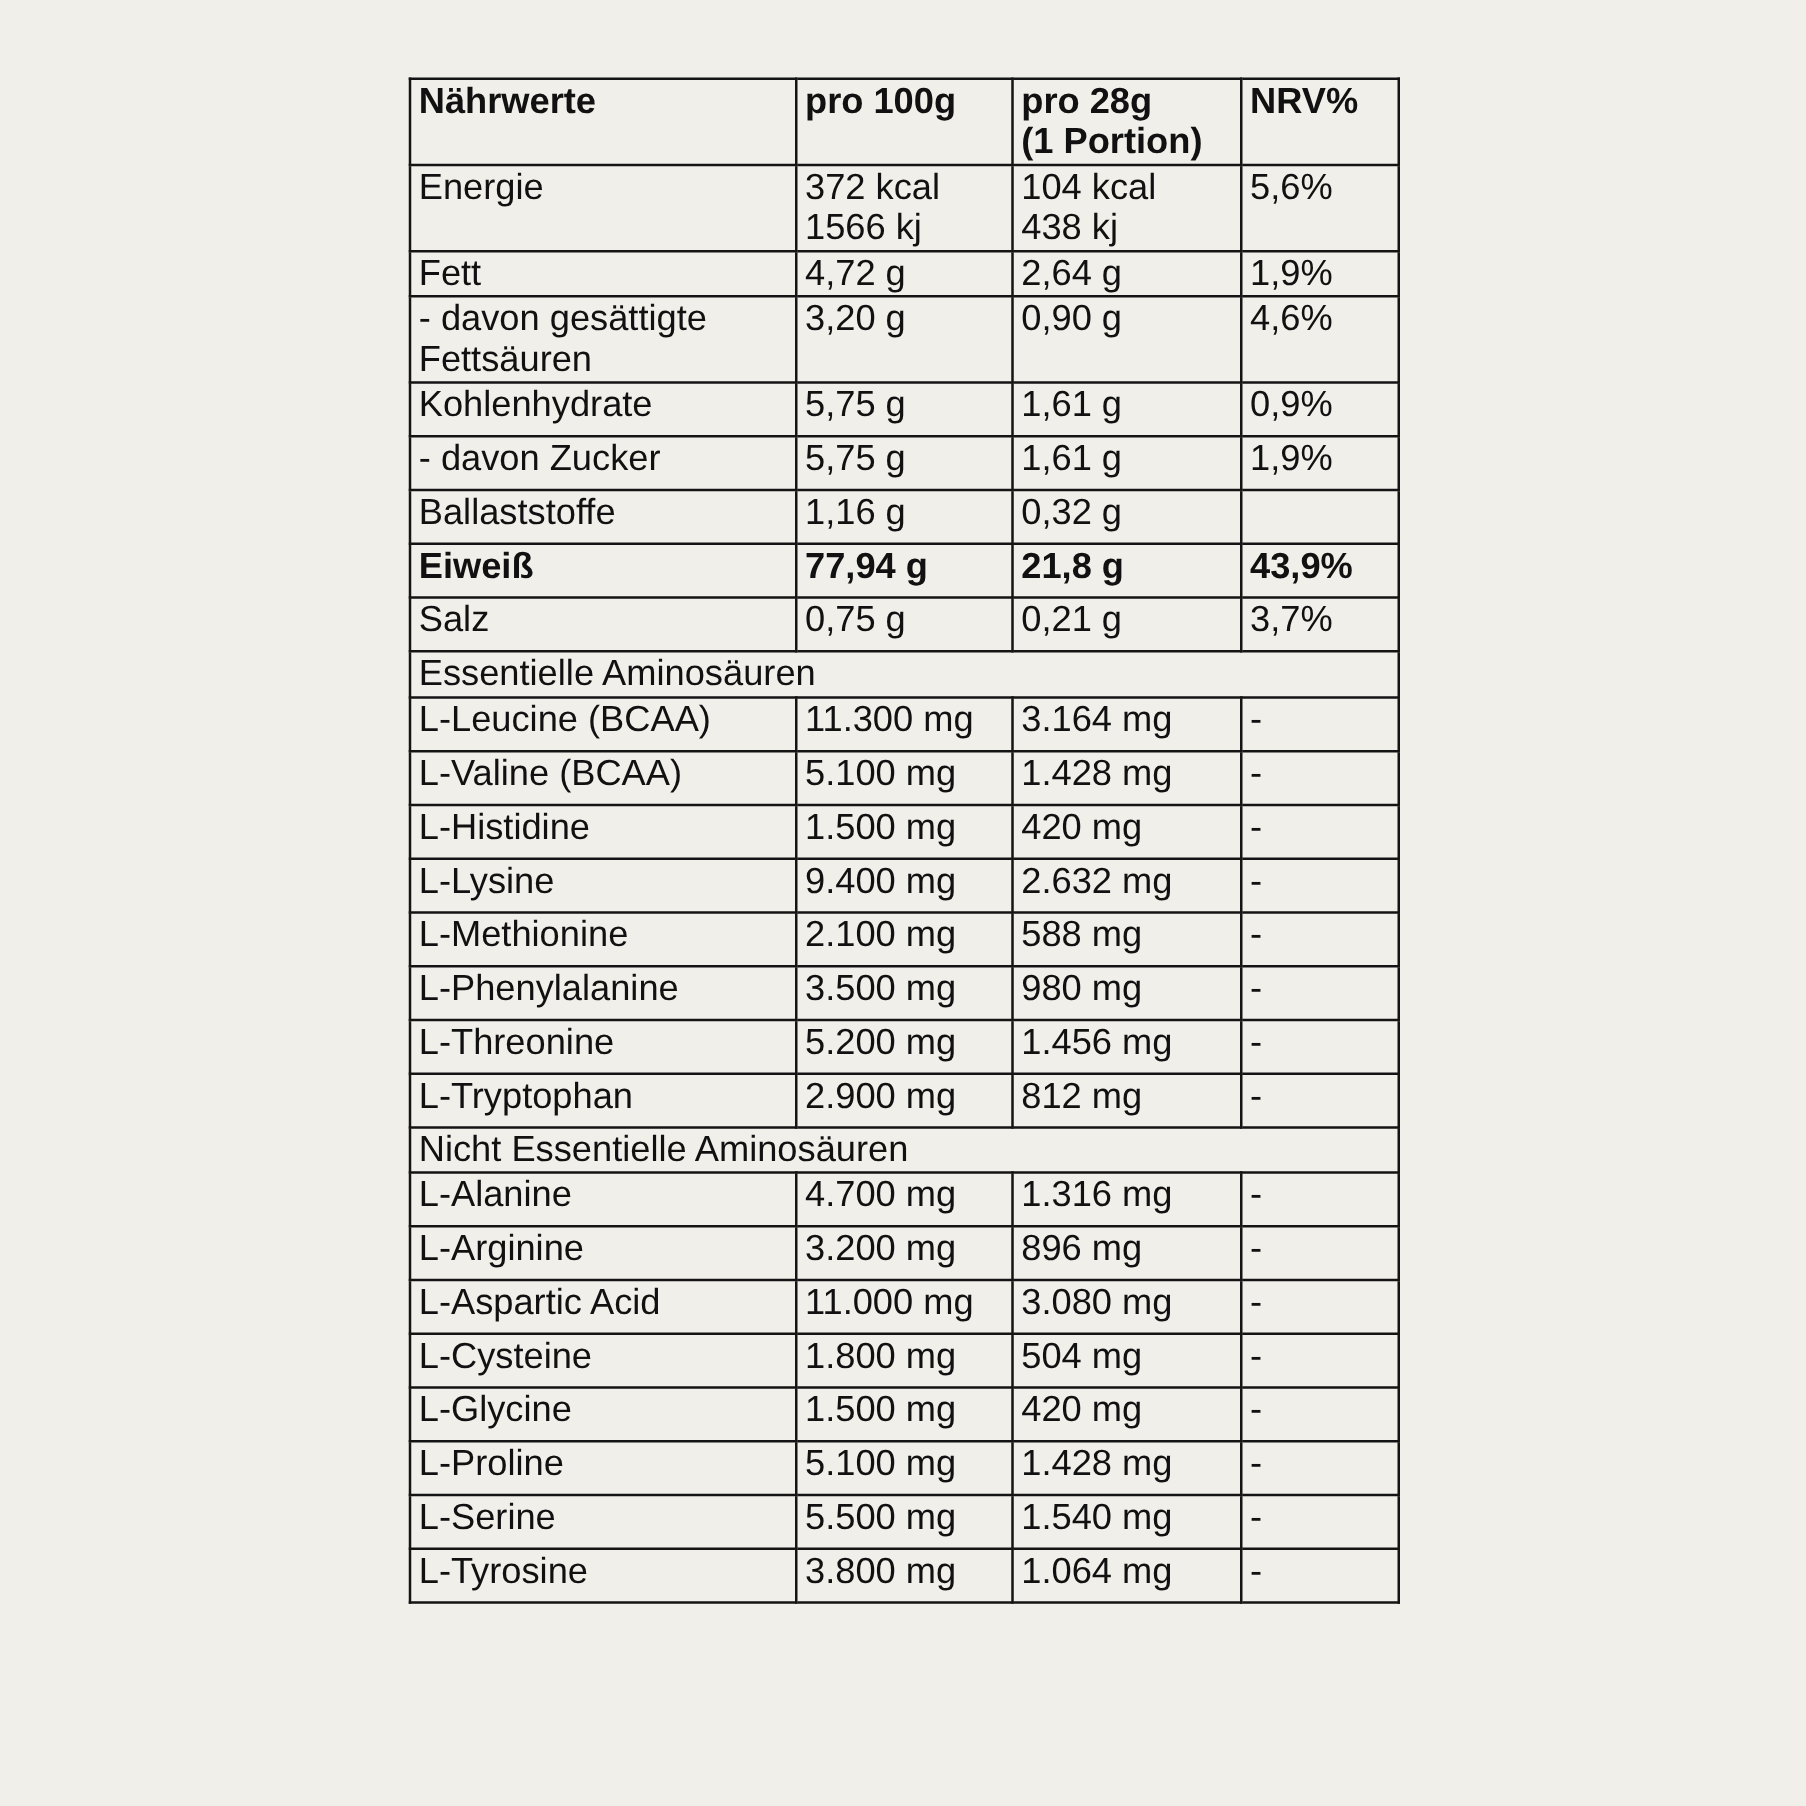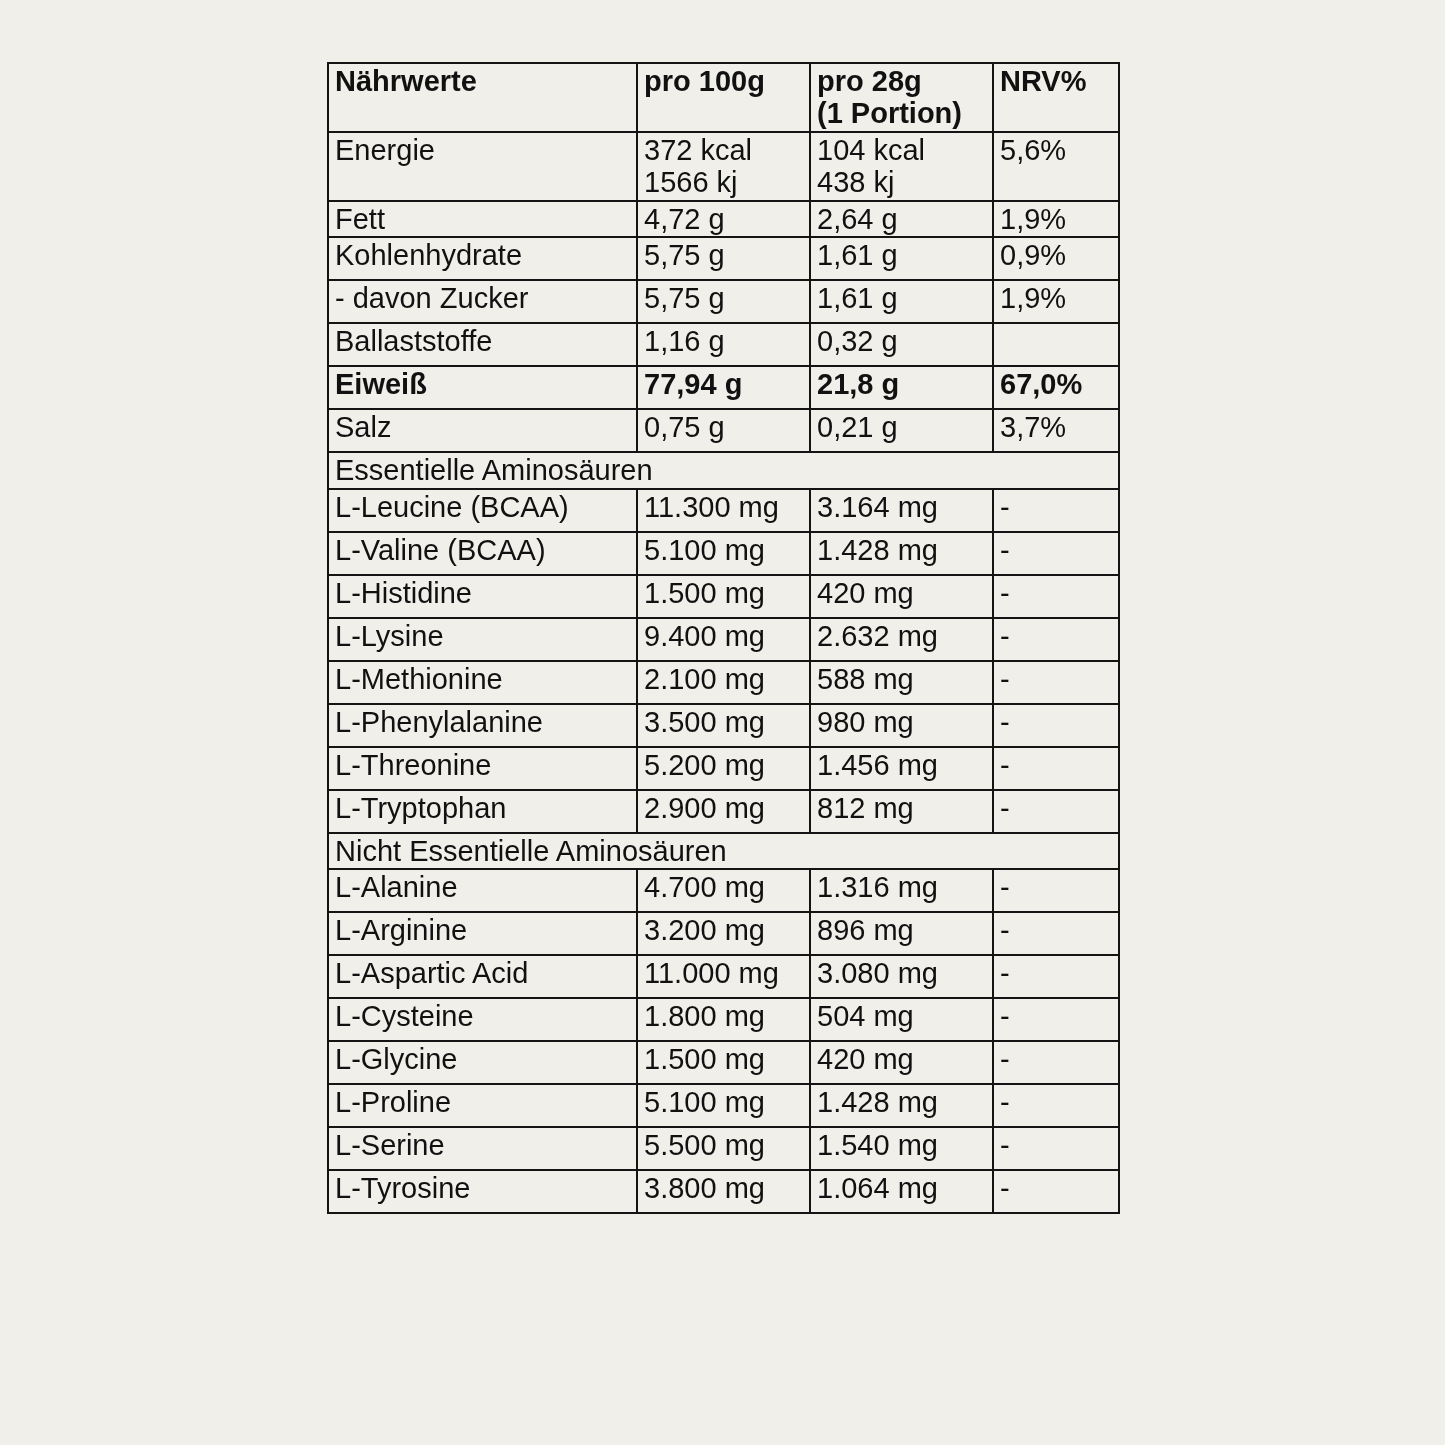--- a/index.html
+++ b/index.html
@@ -71,20 +71,26 @@
           <td>104 kcal
 438 kj</td>
           <td>5,6%</td>
         </tr>
         <tr class="r-short">
           <td>Fett</td>
           <td>4,72 g</td>
           <td>2,64 g</td>
           <td>1,9%</td>
         </tr>
+        <tr class="r-tall">
+          <td>- davon gesättigte Fettsäuren</td>
+          <td>3,20 g</td>
+          <td>0,90 g</td>
+          <td>4,6%</td>
+        </tr>
         <tr class="r-data">
           <td>Kohlenhydrate</td>
           <td>5,75 g</td>
           <td>1,61 g</td>
           <td>0,9%</td>
         </tr>
         <tr class="r-data">
           <td>- davon Zucker</td>
           <td>5,75 g</td>
           <td>1,61 g</td>
@@ -93,21 +99,21 @@
         <tr class="r-data">
           <td>Ballaststoffe</td>
           <td>1,16 g</td>
           <td>0,32 g</td>
           <td></td>
         </tr>
         <tr class="r-data bold">
           <td>Eiweiß</td>
           <td>77,94 g</td>
           <td>21,8 g</td>
-          <td>67,0%</td>
+          <td>43,9%</td>
         </tr>
         <tr class="r-data">
           <td>Salz</td>
           <td>0,75 g</td>
           <td>0,21 g</td>
           <td>3,7%</td>
         </tr>
         <tr class="r-section">
           <td colspan="4" class="section-cell">Essentielle Aminosäuren</td>
         </tr>

